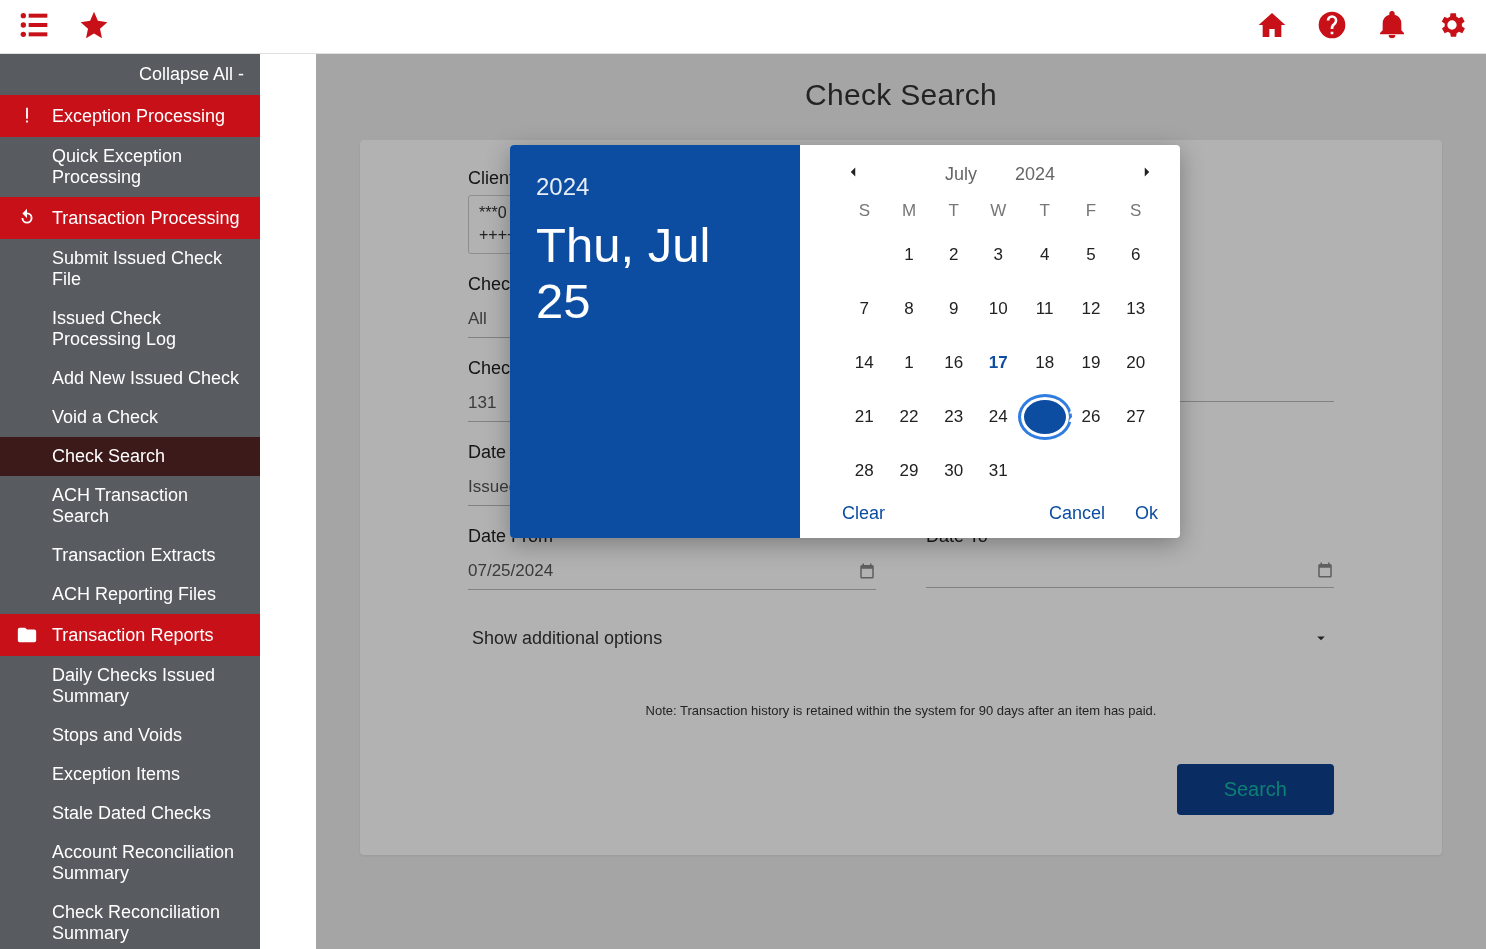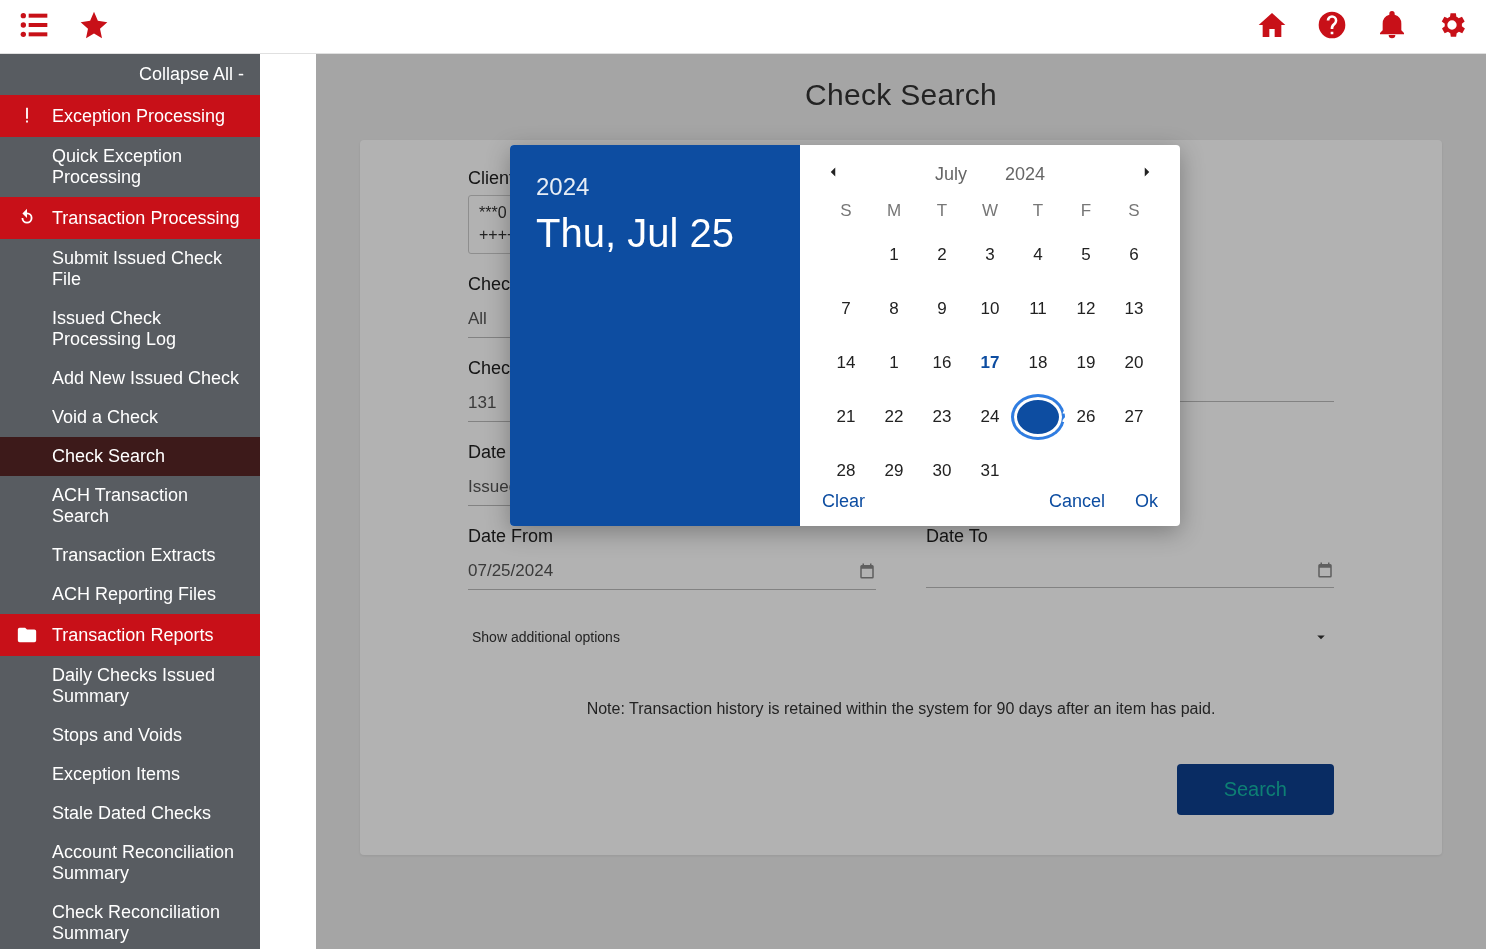--- a/index.html
+++ b/index.html
@@ -23,44 +23,44 @@
   
   .main { position: absolute; left: 316px; right: 0; top: 54px; bottom: 0; background: #ededed; }
   .main-title { text-align: center; font-size: 30px; color: #333; padding: 24px 0 28px; font-weight: 400; letter-spacing: 0.3px; }
   .card { background: #fff; margin: 0 44px; border-radius: 4px; padding: 28px 108px 40px; box-shadow: 0 1px 3px rgba(0,0,0,0.08); position: relative; }
   .field-row { display: flex; gap: 50px; margin-bottom: 20px; }
   .field { flex: 1; }
   .field label { display: block; font-size: 18px; color: #222; margin-bottom: 6px; font-weight: 500; }
   .field .value { font-size: 17px; color: #555; padding: 8px 0; border-bottom: 1px solid #bbb; display: flex; align-items: center; justify-content: space-between; }
   .field .chev { width: 14px; height: 14px; }
   .field .cal { width: 18px; height: 18px; fill: #888; }
-  .show-more { display: flex; justify-content: space-between; align-items: center; padding: 18px 4px; font-size: 14px; color: #333; cursor: pointer; }
-  .note { text-align: center; font-size: 16px; color: #333; margin: 36px 0 28px; }
+  .show-more { display: flex; justify-content: space-between; align-items: center; padding: 18px 4px; font-size: 18px; color: #333; cursor: pointer; }
+  .note { text-align: center; font-size: 13px; color: #333; margin: 36px 0 28px; }
   .search-btn-row { display: flex; justify-content: flex-end; }
   .search-btn { background: #0d3f8e; color: #14b8a6; border: none; font-size: 20px; padding: 14px 47px; border-radius: 4px; cursor: pointer; margin-top: 18px; }
   
   
   .scrim { position: absolute; left: 316px; right: 0; top: 54px; bottom: 0; background: rgba(0,0,0,0.30); }
   
   
-  .datepicker { position: absolute; top: 145px; left: 510px; width: 670px; background: #fff; border-radius: 4px; box-shadow: 0 6px 24px rgba(0,0,0,0.3); display: flex; overflow: hidden; z-index: 100; }
+  .datepicker { position: absolute; top: 145px; left: 510px; width: 670px; background: #fff; border-radius: 4px; box-shadow: 0 6px 24px rgba(0,0,0,0.3); display: flex; overflow: hidden; z-index: 100; gap: 20px; }
   .dp-side { width: 290px; background: #0d4da1; color: #fff; padding: 28px 26px; }
   .dp-side .year { font-size: 24px; opacity: 0.9; font-weight: 500;}
-  .dp-side .date { font-size: 40px; font-weight: 500; margin-top: 9px; line-height: 1.15; }
+  .dp-side .date { font-size: 49px; font-weight: 500; margin-top: 16px; line-height: 1.15; }
   .dp-main { flex: 1; padding: 14px 22px 14px; display: flex; flex-direction: column; }
   .dp-head { display: flex; align-items: center; justify-content: space-between; padding: 4px 2px 10px; }
   .dp-head .mid { display: flex; gap: 38px; font-size: 18px; color: #666; }
   .dp-head svg { width: 18px; height: 18px; fill: #222; cursor: pointer; }
   .dp-grid { display: grid; grid-template-columns: repeat(7, 1fr); text-align: center; row-gap: 14px; column-gap: 0; margin-top: 6px; }
   .dp-dow { color: #777; font-size: 17px; font-weight: 500; }
   .dp-day { font-size: 17px; color: #222; width: 40px; height: 40px; line-height: 40px; border-radius: 50%; margin: 0 auto; cursor: pointer; }
   .dp-day.empty { cursor: default; }
   .dp-day.today { color: #0d4da1; font-weight: 600; }
   .dp-day.selected { background: #0d4da1; color: #fff; font-weight: 600; box-shadow: 0 0 0 3px #fff inset, 0 0 0 3px #2f7de2; padding-left: 48px; }
-  .dp-actions { display: flex; justify-content: space-between; align-items: center; font-size: 18px; }
+  .dp-actions { display: flex; justify-content: space-between; align-items: center; margin-top: 12px; font-size: 18px; }
   .dp-actions .left { color: #0d4da1; cursor: pointer; font-weight: 500; }
   .dp-actions .right { display: flex; gap: 30px; }
   .dp-actions .right span { color: #0d4da1; cursor: pointer; font-weight: 500; }
   
   .client-box { border:1px solid #ccc; border-radius:3px; padding:6px 10px; font-size:16px; color:#333; line-height:1.4; min-height: 56px; }
 </style>
 </head>
 <body>
 
 <div class="topbar">

